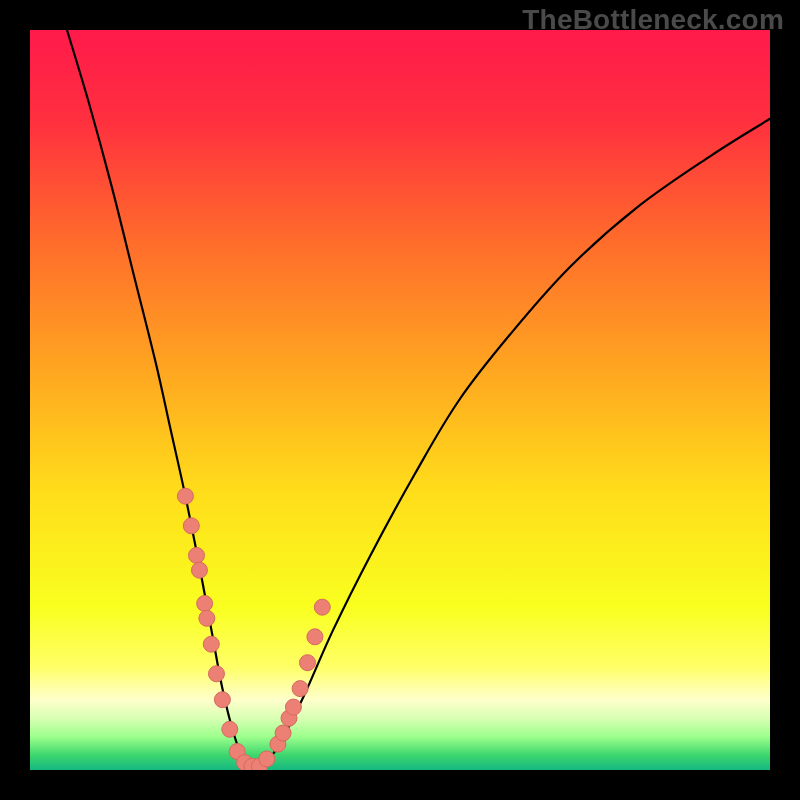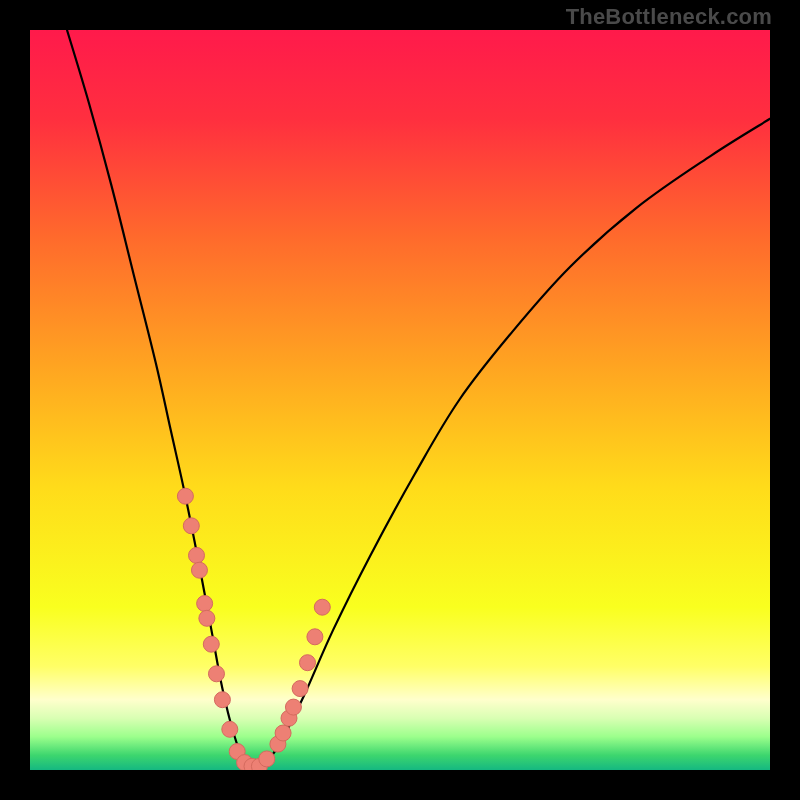--- a/index.html
+++ b/index.html
@@ -26,23 +26,23 @@
   }
   .gradient {
     position: absolute;
     left: 0; top: 0;
     width: 100%;
     height: 100%;
   }
   .watermark {
     position: absolute;
     top: 4px;
-    right: 28px;
+    right: 16px;
     color: #4a4a4a;
-    font-size: 22px;
+    font-size: 28px;
     font-weight: 600;
     letter-spacing: 0.2px;
   }
   svg { position: absolute; left:0; top:0; }
 </style>
 </head>
 <body>
 
 <div class="frame">
 

